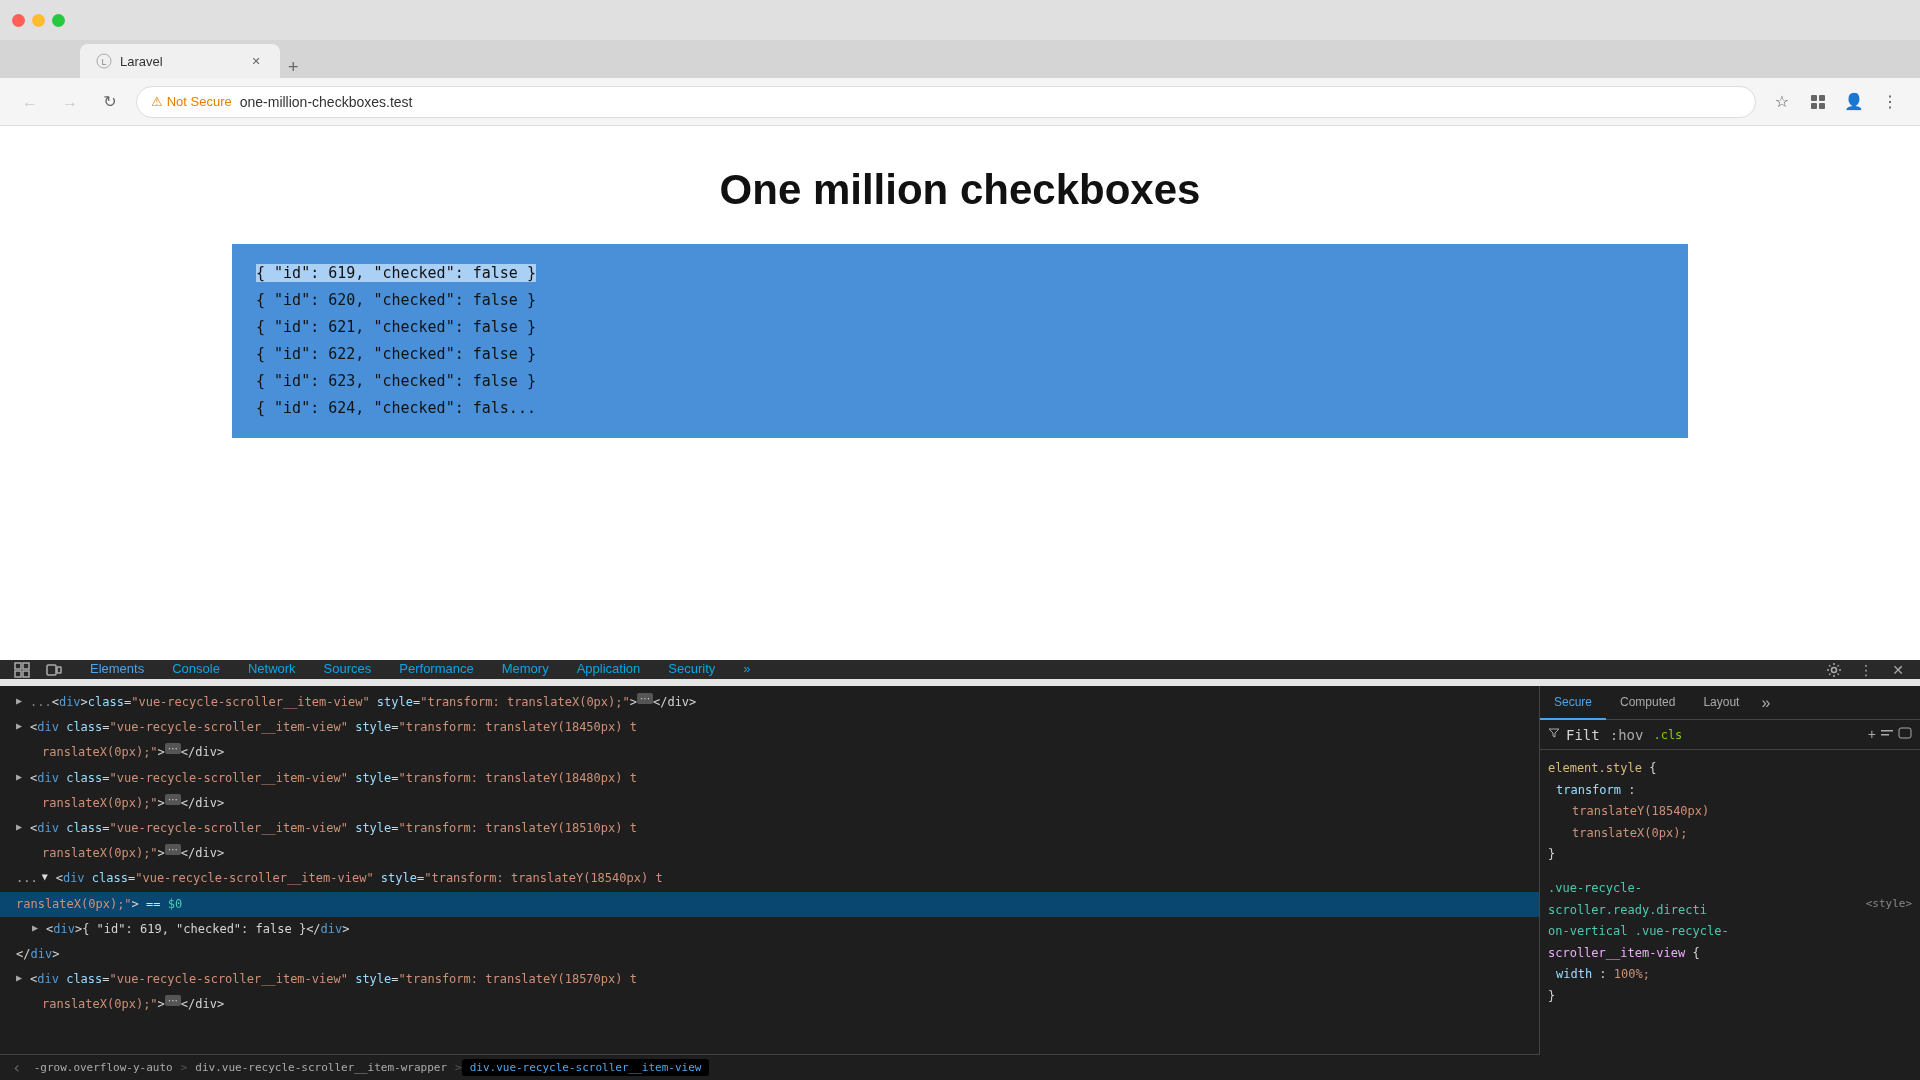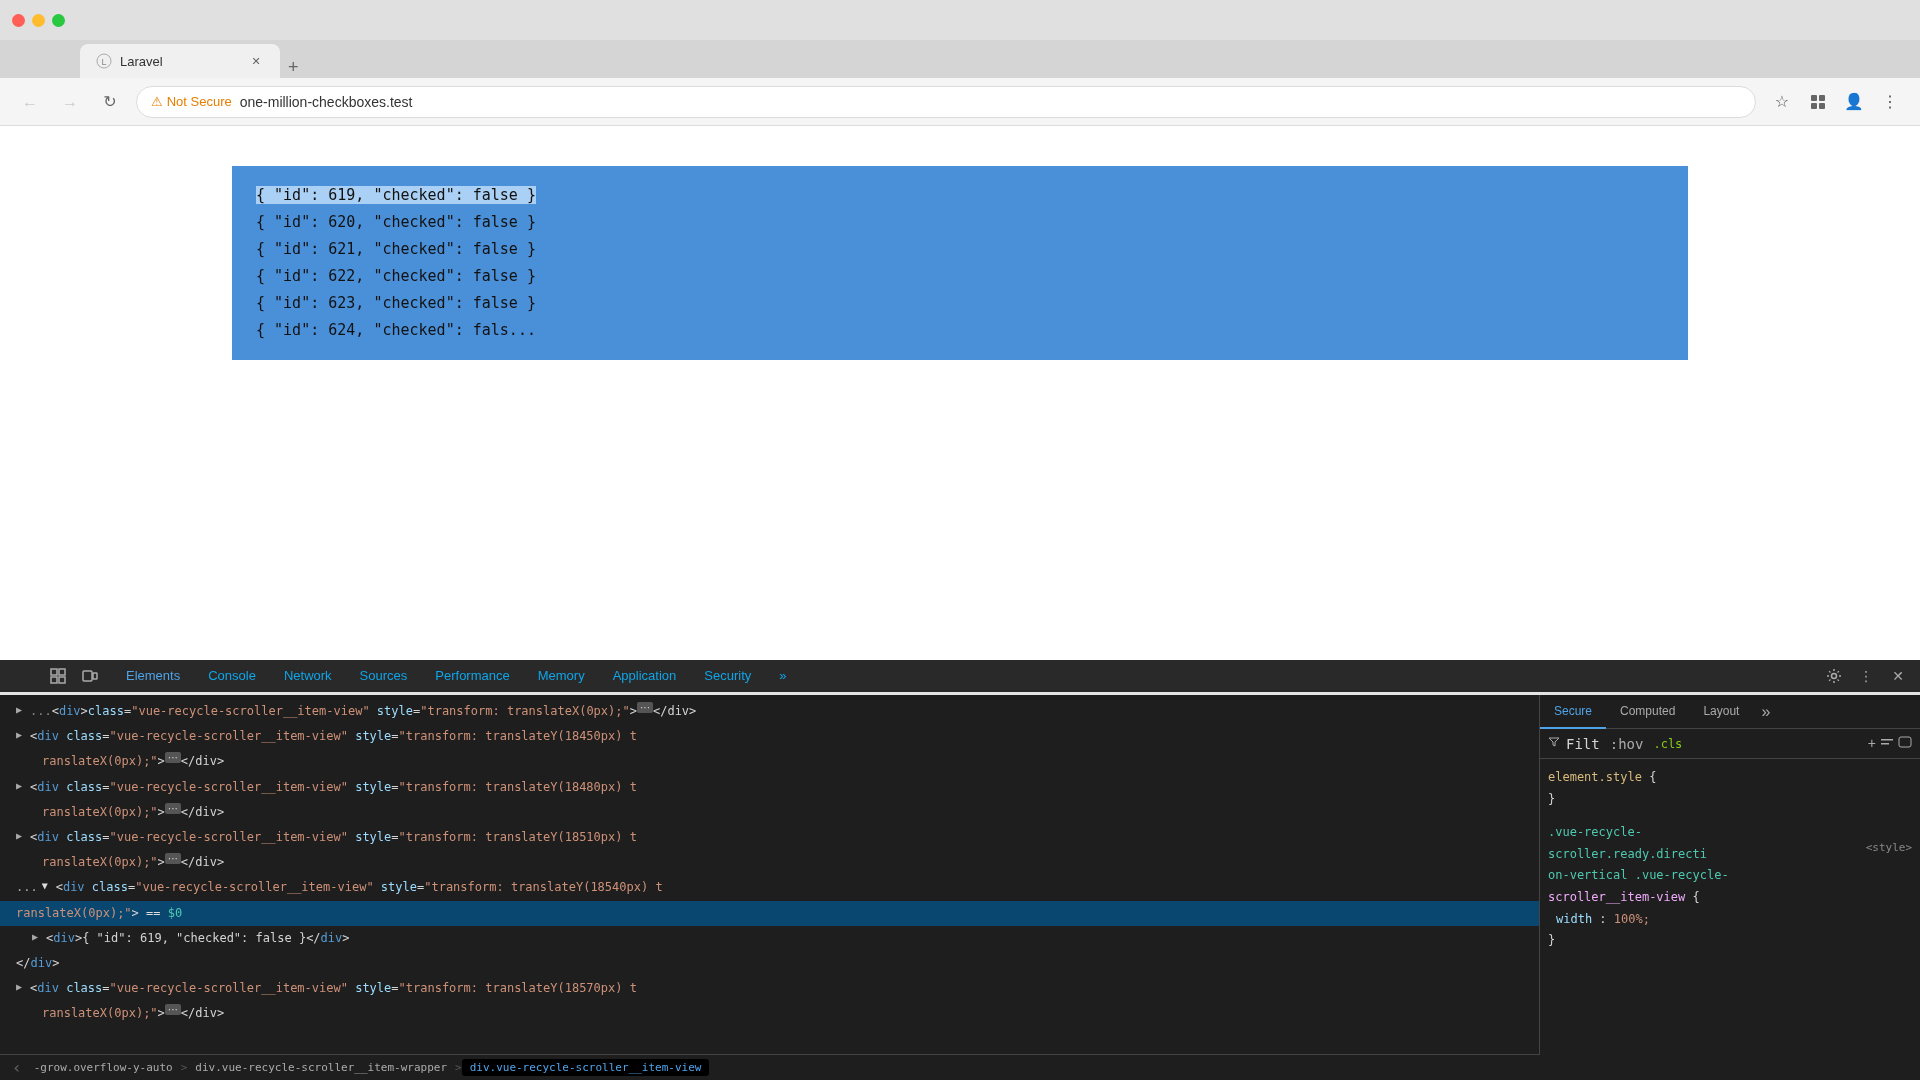--- a/index.html
+++ b/index.html
@@ -109,27 +109,26 @@
       left: 0;
       right: 0;
       height: 420px;
       background: #1e1e1e;
       display: flex;
       flex-direction: column;
     }
 
     
     .devtools-toolbar {
-      height: 35px;
+      height: 26px;
       background: #292929;
       display: flex;
       align-items: center;
-      border-bottom: 3px solid #e5e5e5;
+      border-bottom: 7px solid #e5e5e5;
       flex-shrink: 0;
-      padding-left: 36px;
     }
     .devtools-icons {
       display: flex;
       align-items: center;
       padding: 0 8px;
       gap: 4px;
     }
     .dt-icon { width: 28px; height: 28px; display: flex; align-items: center; justify-content: center; color: #aaa; font-size: 14px; cursor: pointer; border-radius: 4px; }
     .devtools-tabs {
       display: flex;
@@ -332,20 +331,21 @@
             <rect x="10" y="10" width="6" height="6" rx="1" fill="#666"></rect>
           </svg>
       </div>
       <div class="addr-icon">👤</div>
       <div class="addr-icon">⋮</div>
     </div>
   </div>
 </div>
 
 <div class="page-content">
+  <h1 class="page-title">One million checkboxes</h1>
 
   <div class="checkbox-list">
     <span class="checkbox-item">
       <span class="highlight">{ "id": 619, "checked": false }</span>
     </span>
     <span class="checkbox-item">{ "id": 620, "checked": false }</span>
     <span class="checkbox-item">{ "id": 621, "checked": false }</span>
     <span class="checkbox-item">{ "id": 622, "checked": false }</span>
     <span class="checkbox-item">{ "id": 623, "checked": false }</span>
     <span class="checkbox-item">{ "id": 624, "checked": fals...</span>
@@ -552,20 +552,32 @@
         </div>
       </div>
 
       <div class="styles-content">
 
         <div class="style-rule">
           <div class="style-line">
             <span class="style-selector">element.style</span>
             <span class="style-brace"> {</span>
           </div>
+          <div class="style-block">
+            <div class="style-line">
+              <span class="style-prop">  transform</span>
+              <span style="color:#d4d4d4;">:</span>
+            </div>
+            <div class="style-line" style="padding-left:16px;">
+              <span class="style-val">    translateY(18540px)</span>
+            </div>
+            <div class="style-line" style="padding-left:16px;">
+              <span class="style-val">    translateX(0px);</span>
+            </div>
+          </div>
           <div class="style-line">
             <span class="style-brace">}</span>
           </div>
         </div>
 
         <div class="style-rule">
           <div class="style-line">
             <span class="cls-selector">.vue-recycle-</span>
             <span style="float:right; color:#888; font-size:11px;margin-top:16px;">&lt;style&gt;</span>
           </div>

